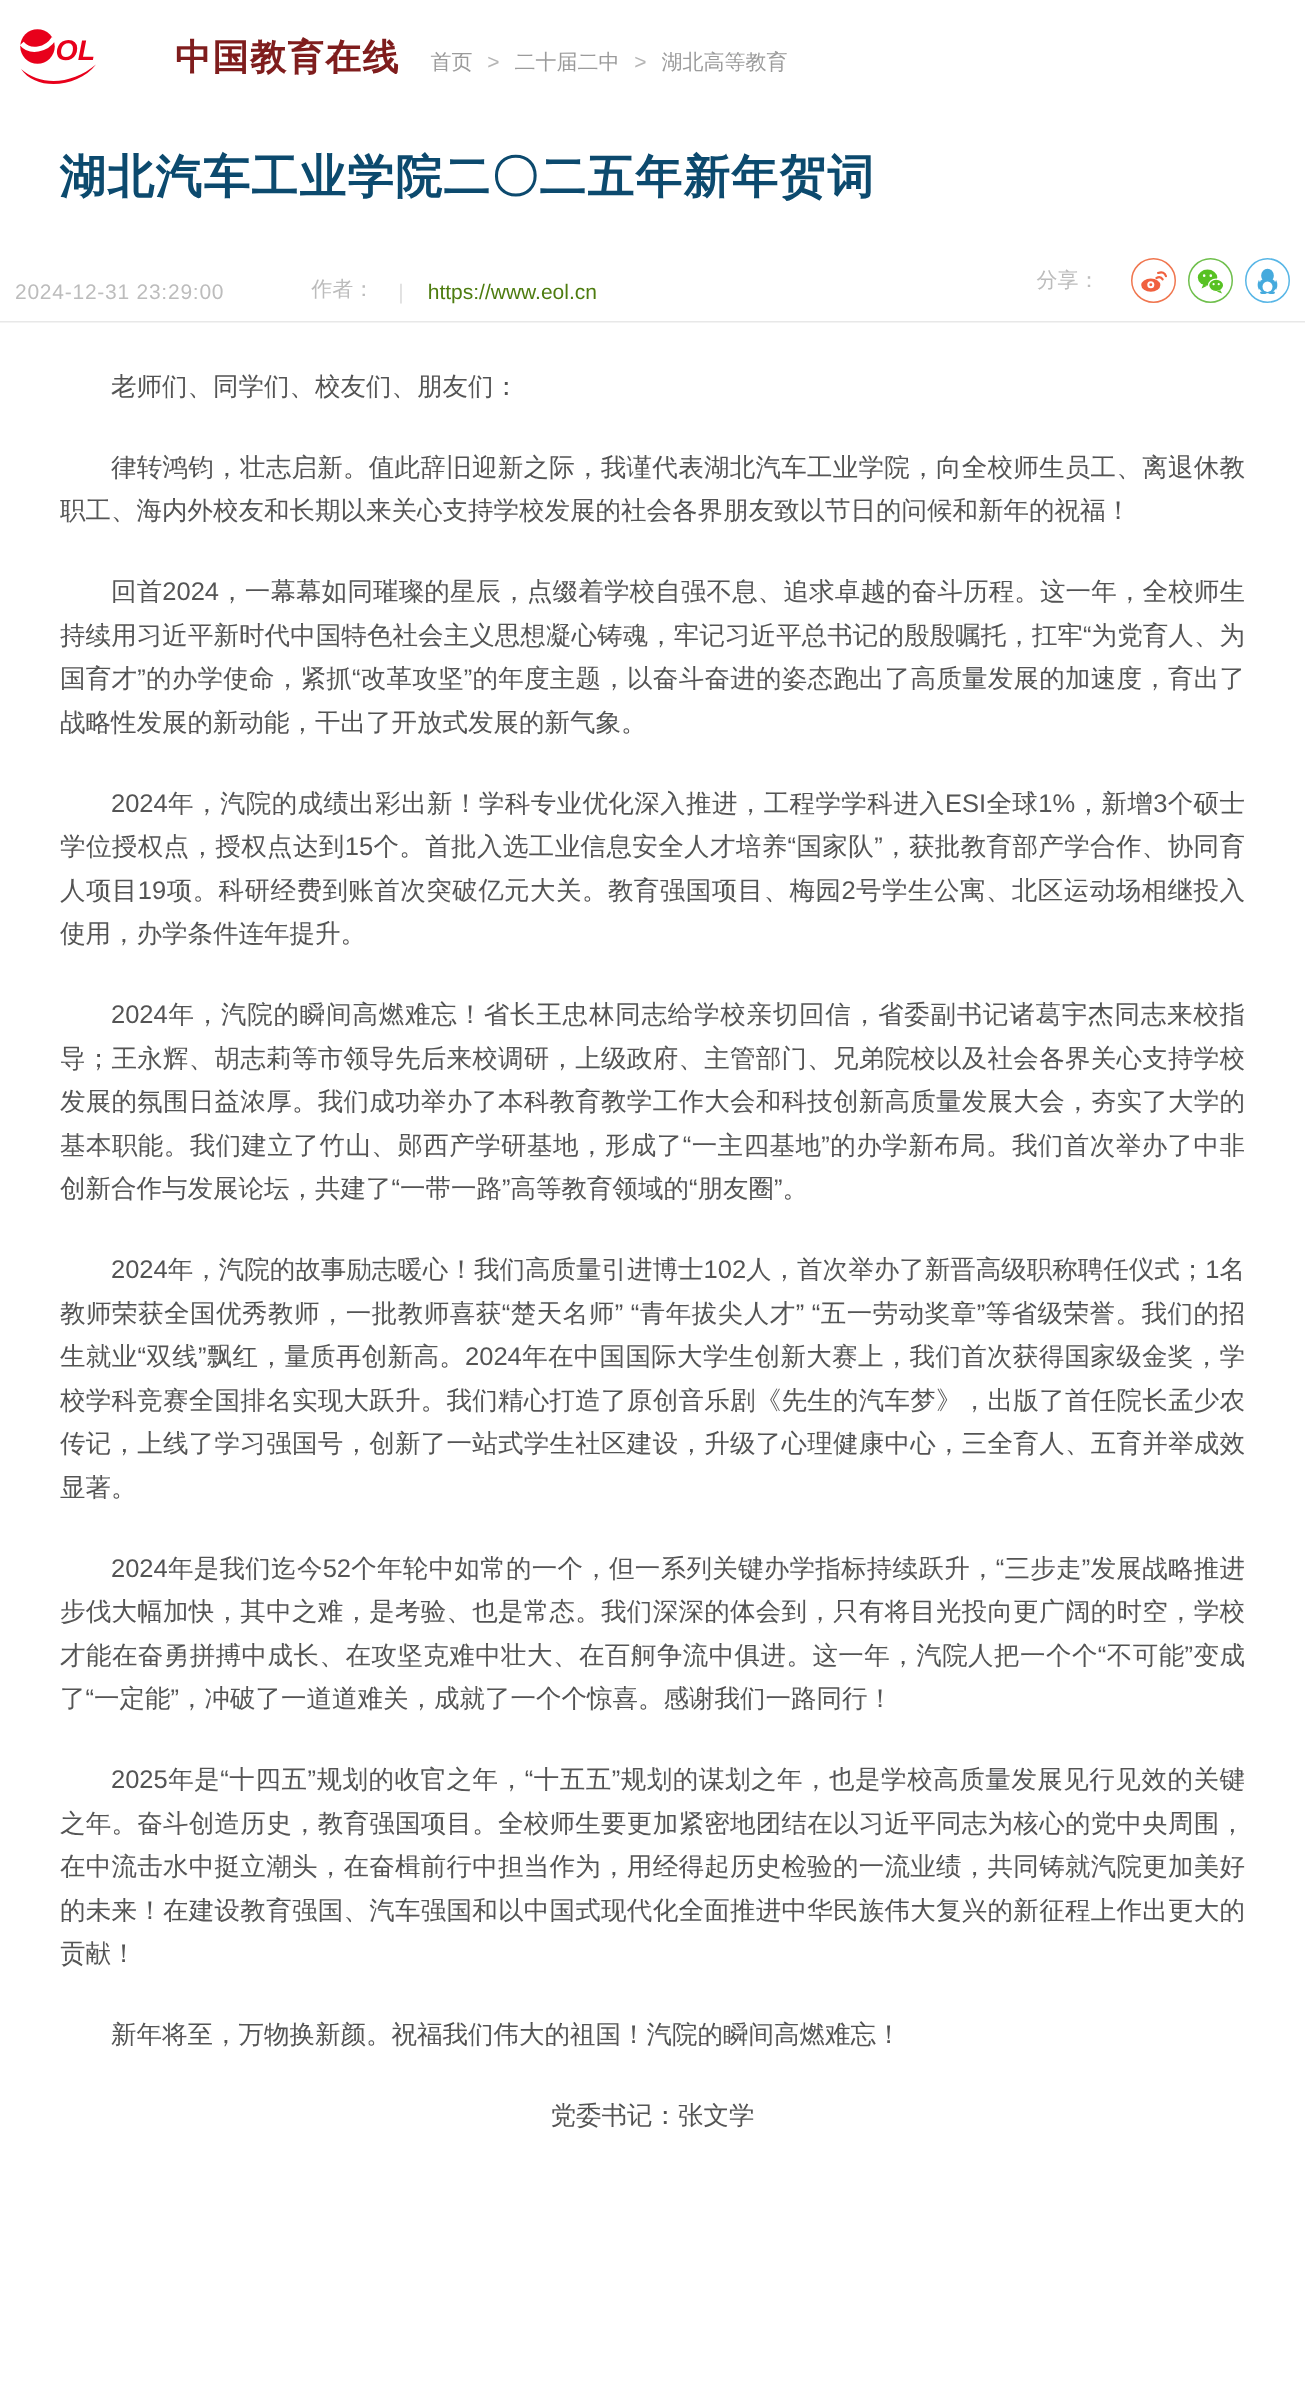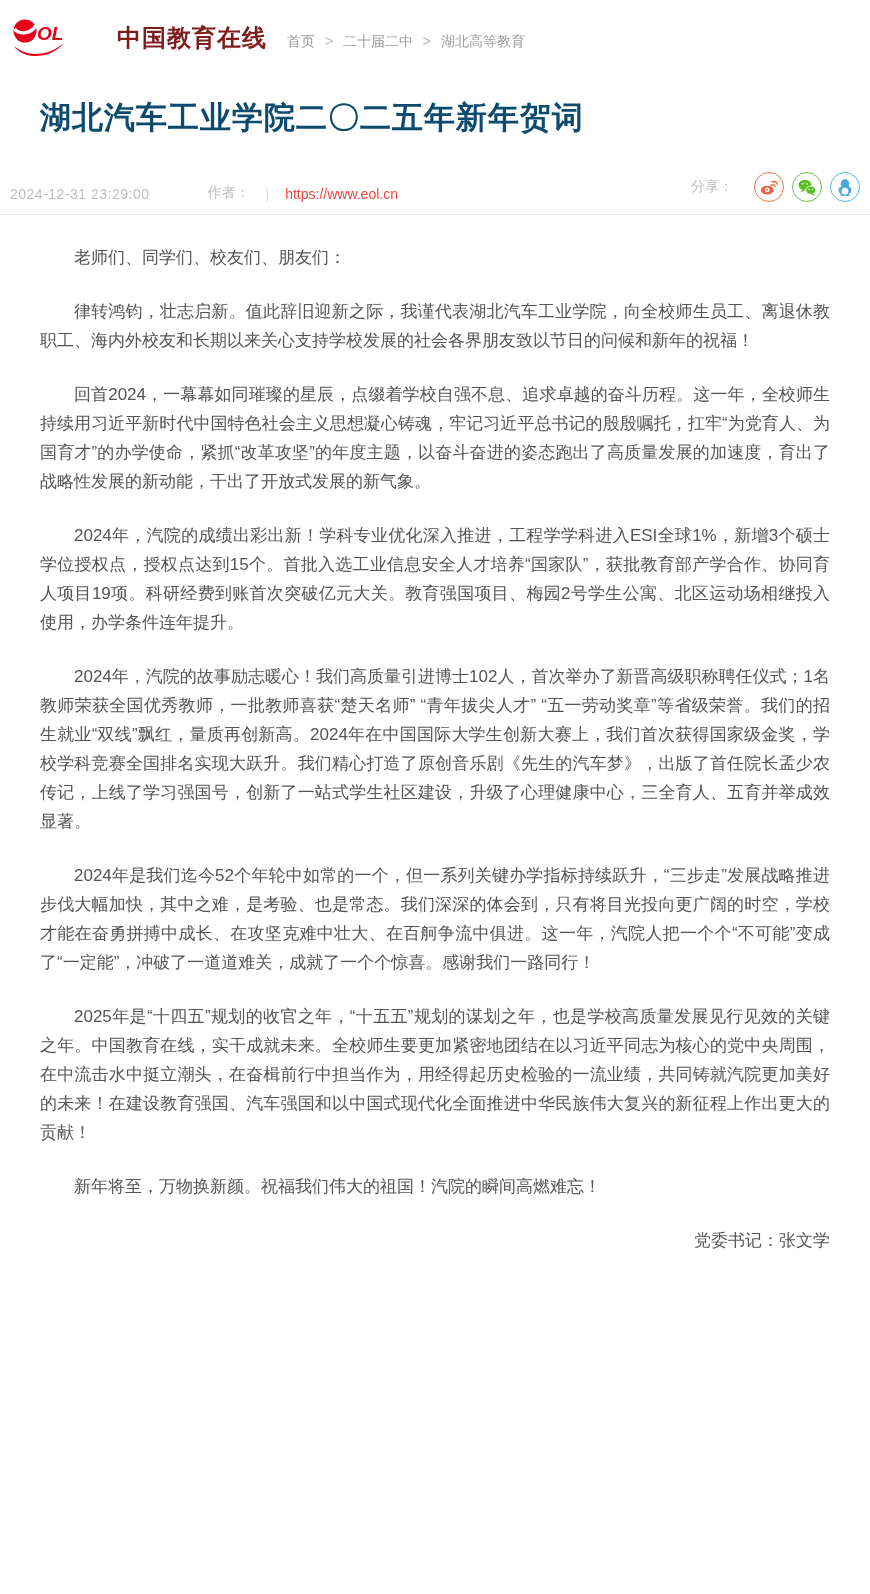--- a/index.html
+++ b/index.html
@@ -52,21 +52,21 @@
     display: flex;
     align-items: flex-end;
     padding: 0 10px 12px 10px;
     font-size: 14px;
     color: #bcbcbc;
     border-bottom: 1px solid #e8e8e8;
   }
   .meta-date { letter-spacing: .5px; }
   .meta-author { margin-left: 58px; }
   .meta-sep { margin: 0 16px; color: #dedede; }
-  .meta-url { color: #ef4444; text-decoration: none; cursor: pointer; }
+  .meta-url { color: #4d7c0f; text-decoration: none; cursor: pointer; }
   .meta-share {
     margin-left: auto;
     display: flex;
     align-items: center;
     gap: 8px;
   }
   .share-label { margin-right: 13px; }
   .share-btn {
     width: 30px; height: 30px;
     border-radius: 50%;
@@ -87,21 +87,21 @@
     line-height: 29px;
     color: #545454;
   }
   .article-body p {
     margin: 0 0 25px 0;
     text-indent: 2em;
     text-align: justify;
   }
   .article-body p.sig {
     text-indent: 0;
-    text-align: right;
+    text-align: center;
     margin: 0 0 31px 0;
   }
   .article-body p.sig:last-child { margin-bottom: 20px; }
 </style>
 </head>
 <body>
 
 <div class="page">
 
   <div class="site-header">
@@ -173,22 +173,23 @@
         </svg>
       </button>
     </div>
   </div>
 
   <div class="article-body">
     <p>老师们、同学们、校友们、朋友们：</p>
     <p>律转鸿钧，壮志启新。值此辞旧迎新之际，我谨代表湖北汽车工业学院，向全校师生员工、离退休教职工、海内外校友和长期以来关心支持学校发展的社会各界朋友致以节日的问候和新年的祝福！</p>
     <p>回首2024，一幕幕如同璀璨的星辰，点缀着学校自强不息、追求卓越的奋斗历程。这一年，全校师生持续用习近平新时代中国特色社会主义思想凝心铸魂，牢记习近平总书记的殷殷嘱托，扛牢“为党育人、为国育才”的办学使命，紧抓“改革攻坚”的年度主题，以奋斗奋进的姿态跑出了高质量发展的加速度，育出了战略性发展的新动能，干出了开放式发展的新气象。</p>
     <p>2024年，汽院的成绩出彩出新！学科专业优化深入推进，工程学学科进入ESI全球1%，新增3个硕士学位授权点，授权点达到15个。首批入选工业信息安全人才培养“国家队”，获批教育部产学合作、协同育人项目19项。科研经费到账首次突破亿元大关。教育强国项目、梅园2号学生公寓、北区运动场相继投入使用，办学条件连年提升。</p>
+    <p>2024年，汽院的瞬间高燃难忘！省长王忠林同志给学校亲切回信，省委副书记诸葛宇杰同志来校指导；王永辉、胡志莉等市领导先后来校调研，上级政府、主管部门、兄弟院校以及社会各界关心支持学校发展的氛围日益浓厚。我们成功举办了本科教育教学工作大会和科技创新高质量发展大会，夯实了大学的基本职能。我们建立了竹山、郧西产学研基地，形成了“一主四基地”的办学新布局。我们首次举办了中非创新合作与发展论坛，共建了“一带一路”高等教育领域的“朋友圈”。</p>
     <p>2024年，汽院的故事励志暖心！我们高质量引进博士102人，首次举办了新晋高级职称聘任仪式；1名教师荣获全国优秀教师，一批教师喜获“楚天名师” “青年拔尖人才” “五一劳动奖章”等省级荣誉。我们的招生就业“双线”飘红，量质再创新高。2024年在中国国际大学生创新大赛上，我们首次获得国家级金奖，学校学科竞赛全国排名实现大跃升。我们精心打造了原创音乐剧《先生的汽车梦》，出版了首任院长孟少农传记，上线了学习强国号，创新了一站式学生社区建设，升级了心理健康中心，三全育人、五育并举成效显著。</p>
     <p>2024年是我们迄今52个年轮中如常的一个，但一系列关键办学指标持续跃升，“三步走”发展战略推进步伐大幅加快，其中之难，是考验、也是常态。我们深深的体会到，只有将目光投向更广阔的时空，学校才能在奋勇拼搏中成长、在攻坚克难中壮大、在百舸争流中俱进。这一年，汽院人把一个个“不可能”变成了“一定能”，冲破了一道道难关，成就了一个个惊喜。感谢我们一路同行！</p>
-    <p>2025年是“十四五”规划的收官之年，“十五五”规划的谋划之年，也是学校高质量发展见行见效的关键之年。中国教育在线，实干成就未来。全校师生要更加紧密地团结在以习近平同志为核心的党中央周围，在中流击水中挺立潮头，在奋楫前行中担当作为，用经得起历史检验的一流业绩，共同铸就汽院更加美好的未来！在建设教育强国、汽车强国和以中国式现代化全面推进中华民族伟大复兴的新征程上作出更大的贡献！</p>
+    <p>2025年是“十四五”规划的收官之年，“十五五”规划的谋划之年，也是学校高质量发展见行见效的关键之年。奋斗创造历史，教育强国项目。全校师生要更加紧密地团结在以习近平同志为核心的党中央周围，在中流击水中挺立潮头，在奋楫前行中担当作为，用经得起历史检验的一流业绩，共同铸就汽院更加美好的未来！在建设教育强国、汽车强国和以中国式现代化全面推进中华民族伟大复兴的新征程上作出更大的贡献！</p>
     <p>新年将至，万物换新颜。祝福我们伟大的祖国！汽院的瞬间高燃难忘！</p>
 
     <p class="sig">党委书记：张文学</p>
 
   </div>
 
 </div>
 
 </body></html>

